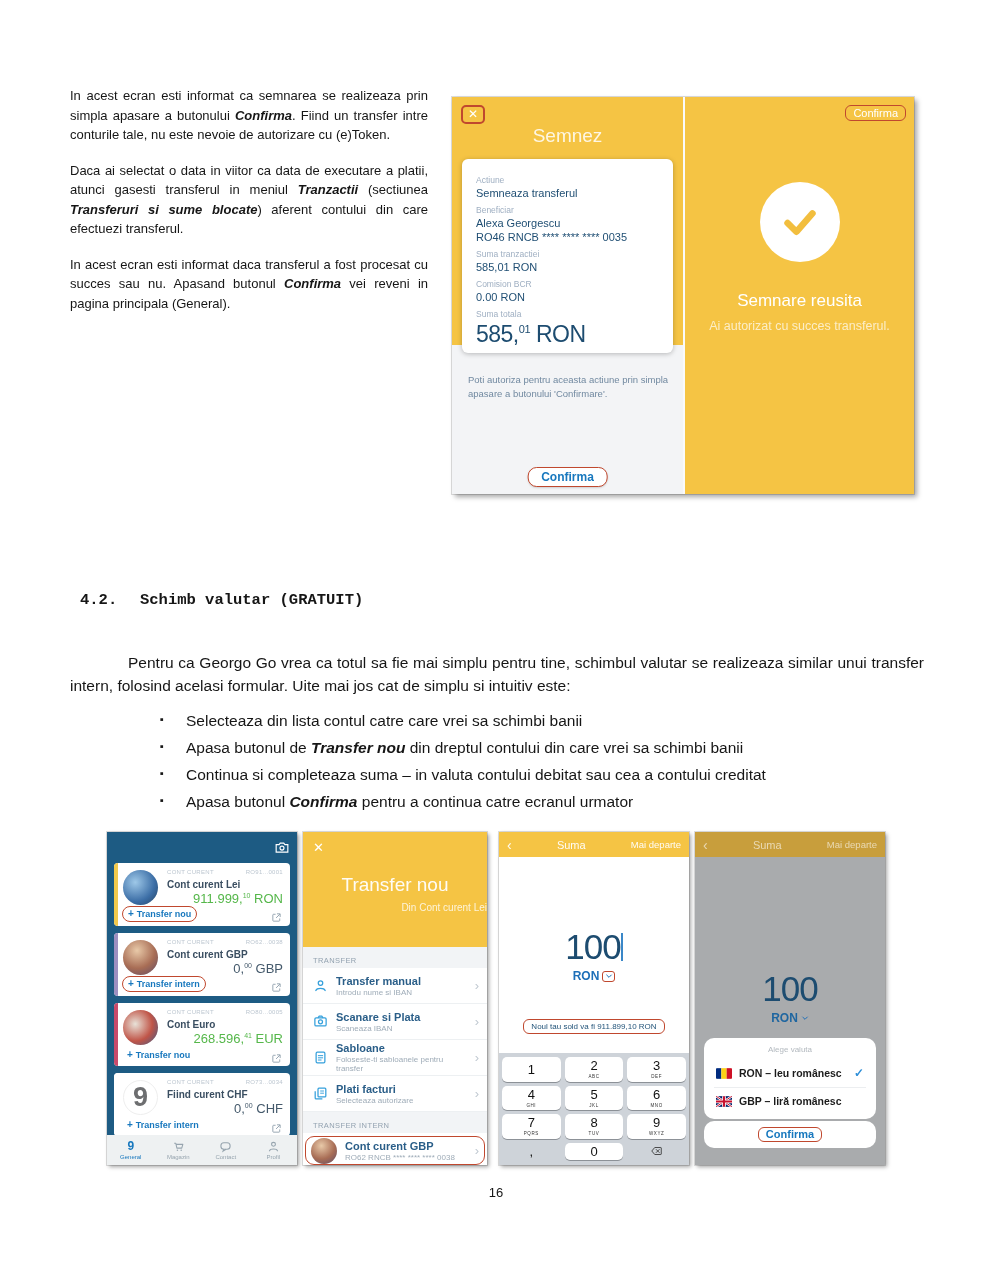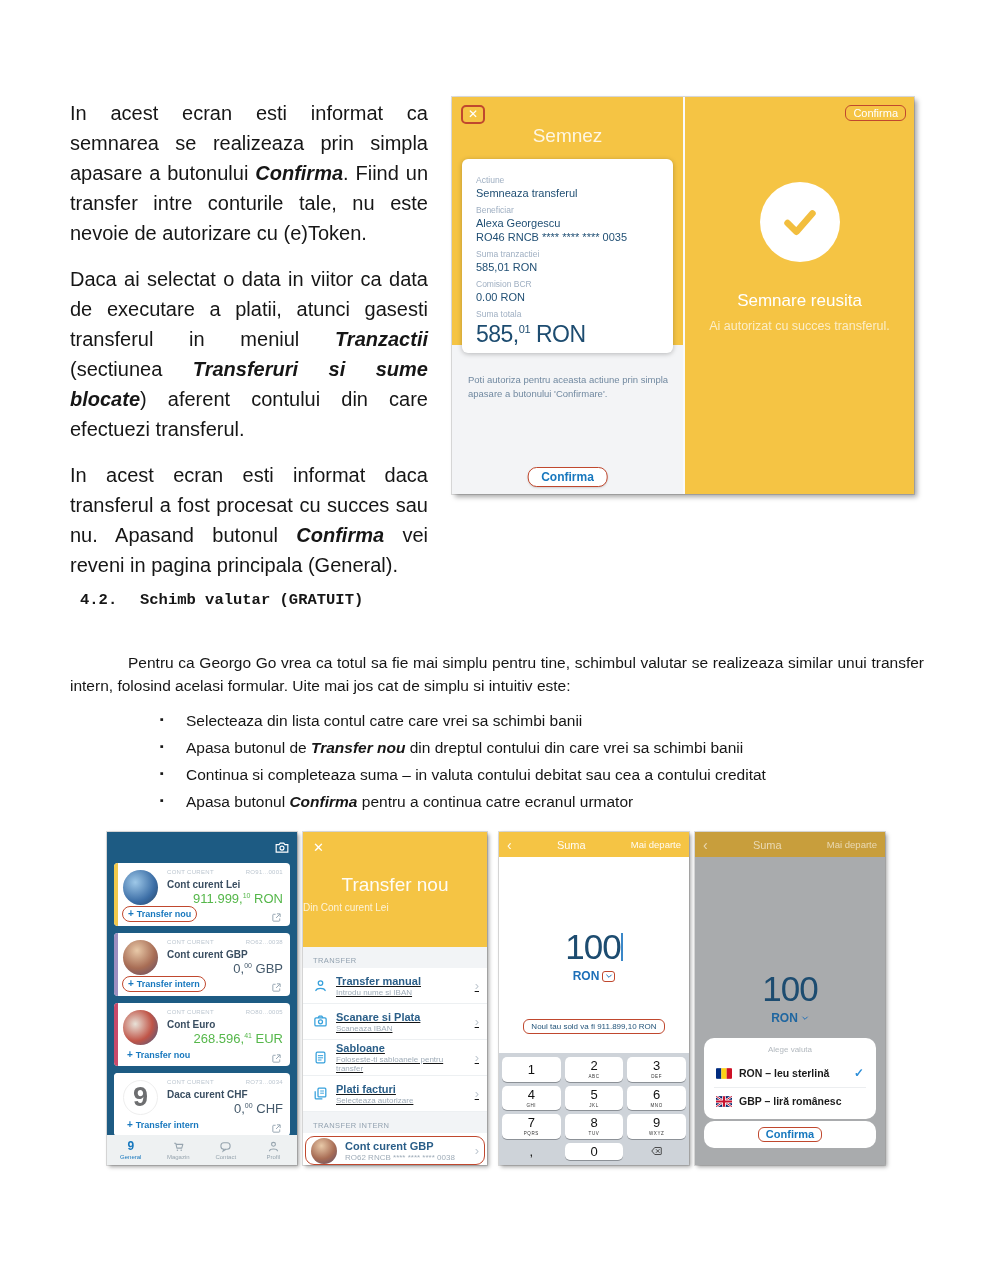--- a/index.html
+++ b/index.html
@@ -6,21 +6,21 @@
     --yellow:#F5C444; --yellow-dim:#C89E3C; --navy:#1D4C70; --blue:#1878BE;
     --lightblue:#35A0DC; --green:#55B74A; --annot:#C0482E; --label:#9FAFC2;
     --s1bg:#1D5B83; --ink:#161616;
   }
   *{box-sizing:border-box;margin:0;padding:0;}
   html,body{background:#fff;}
   body{width:992px;height:1284px;position:relative;font-family:"Liberation Sans",sans-serif;color:var(--ink);}
   .page{position:absolute;inset:0;background:#fff;overflow:hidden;}
 
   
-  .doc-col{position:absolute;left:70px;top:98px;width:358px;font-size:20px;line-height:1.5;text-align:justify;}
+  .doc-col{position:absolute;left:70px;top:86px;width:358px;font-size:13px;line-height:1.5;text-align:justify;}
   .doc-para{margin-bottom:16px;}
   .run-bold{font-weight:bold;font-style:italic;}
   .section-heading{position:absolute;left:80px;top:591px;font-size:15.5px;font-weight:bold;display:flex;font-family:Liberation Mono, monospace;}
   .sec-num{width:60px;}
   .intro-para{position:absolute;left:70px;top:651px;width:854px;font-size:15.5px;line-height:1.5;text-align:justify;text-indent:58px;}
   .bullets{position:absolute;left:142px;top:711px;width:770px;list-style:none;}
   .bullets li{position:relative;padding-left:44px;margin-bottom:6px;font-size:15.5px;line-height:1.35;}
   .bullets li::before{content:"▪";position:absolute;left:18px;top:1px;font-size:11px;}
   .page-number{position:absolute;left:0;top:1185px;width:100%;text-align:center;font-size:13px;}
 
@@ -87,23 +87,23 @@
   .tab{flex:1;display:flex;flex-direction:column;align-items:center;justify-content:center;gap:1px;color:#97A5AF;}
   .tab.active{color:var(--blue);}
   .tab-icon{height:13px;display:grid;place-items:center;font-size:12px;font-weight:bold;line-height:13px;}
   .tab-icon svg{width:13px;height:13px;}
   .tab-label{font-size:6px;}
 
   
   .s2-header{height:115px;background:var(--yellow);position:relative;}
   .s2-close{position:absolute;left:10px;top:8px;color:#fff;font-size:13px;}
   .s2-title{position:absolute;top:42px;width:100%;text-align:center;font-size:19px;color:rgba(255,255,255,.95);}
-  .s2-sub{position:absolute;top:70px;width:100%;text-align:left;font-size:10px;color:rgba(255,255,255,.8);}
+  .s2-sub{position:absolute;top:70px;width:100%;text-align:right;font-size:10px;color:rgba(255,255,255,.8);}
   .s2-section{padding:9px 0 3px 10px;font-size:7.5px;letter-spacing:.4px;color:#93A2B0;}
-  .menu-row{background:#fff;display:flex;align-items:center;gap:8px;height:36px;padding:0 8px 0 10px;border-bottom:1px solid #EDF0F2;text-decoration:underline;}
+  .menu-row{background:#fff;display:flex;align-items:center;gap:8px;height:36px;padding:0 8px 0 10px;border-bottom:1px solid #EDF0F2;}
   .menu-icon{width:15px;height:15px;color:var(--lightblue);flex:0 0 15px;}
   .menu-icon svg{width:100%;height:100%;}
   .menu-title{font-size:11px;font-weight:600;color:#2A5E88;}
   .menu-sub{font-size:8px;color:#9FACB8;margin-top:1px;}
   .menu-chev{margin-left:auto;color:#C0C9D1;font-size:13px;}
   .intern-row{position:relative;background:#fff;display:flex;align-items:center;gap:8px;height:35px;padding:0 8px;}
   .intern-row::after{content:"";position:absolute;inset:3px 2px;border:1.5px solid var(--annot);border-radius:9px;pointer-events:none;}
   .intern-avatar{width:26px;height:26px;border-radius:50%;flex:0 0 26px;}
 
   
@@ -268,21 +268,21 @@
                 <path d="M13 4h7v7M19.5 4.5L11 13" fill="none" stroke="currentColor" stroke-width="2"></path>
               </svg></span>
           </div>
         </div>
         <div class="acct-card" style="--stripe: #FFFFFF;">
           <div class="acct-avatar logo9">9</div>
           <div class="acct-head">
             <span>CONT CURENT</span>
             <span>RO73...0034</span>
           </div>
-          <div class="acct-name">Daca curent CHF</div>
+          <div class="acct-name">Fiind curent CHF</div>
           <div class="acct-bal"><span>0,</span><sup>00</sup><span> CHF</span></div>
           <div class="acct-foot">
             <span class="acct-action">
               <span class="plus">+</span>
               <span>Transfer intern</span>
             </span>
             <span class="acct-share"><svg viewBox="0 0 24 24">
                 <path d="M10 5H5.5A1.5 1.5 0 0 0 4 6.5v12A1.5 1.5 0 0 0 5.5 20h12a1.5 1.5 0 0 0 1.5-1.5V14" fill="none" stroke="currentColor" stroke-width="2"></path>
                 <path d="M13 4h7v7M19.5 4.5L11 13" fill="none" stroke="currentColor" stroke-width="2"></path>
               </svg></span>
@@ -479,21 +479,21 @@
       <div class="modal-title">Alege valuta</div>
       <div>
           <div class="cur-row">
             <span class="flag">
               <svg viewBox="0 0 18 12">
                 <rect width="6" height="12" fill="#002B7F"></rect>
                 <rect x="6" width="6" height="12" fill="#FCD116"></rect>
                 <rect x="12" width="6" height="12" fill="#CE1126"></rect>
               </svg>
             </span>
-            <span class="cur-label">RON – leu sterlină</span>
+            <span class="cur-label">RON – leu românesc</span>
             <span class="cur-check">✓</span>
           </div>
           <div class="cur-row">
             <span class="flag">
               <svg viewBox="0 0 18 12">
                 <rect width="18" height="12" fill="#012169"></rect>
                 <path d="M0 0l18 12M18 0L0 12" stroke="#fff" stroke-width="2.6"></path>
                 <path d="M0 0l18 12M18 0L0 12" stroke="#C8102E" stroke-width="1.1"></path>
                 <path d="M9 0v12M0 6h18" stroke="#fff" stroke-width="4.2"></path>
                 <path d="M9 0v12M0 6h18" stroke="#C8102E" stroke-width="2.4"></path>
@@ -501,13 +501,14 @@
             </span>
             <span class="cur-label">GBP – liră românesc</span>
           </div>
         </div>
     </div>
     <div class="confirm-bar">
       <span>Confirma</span>
     </div>
   </div>
 
+  <div class="page-number">16</div>
 </div>
 
 </body></html>

